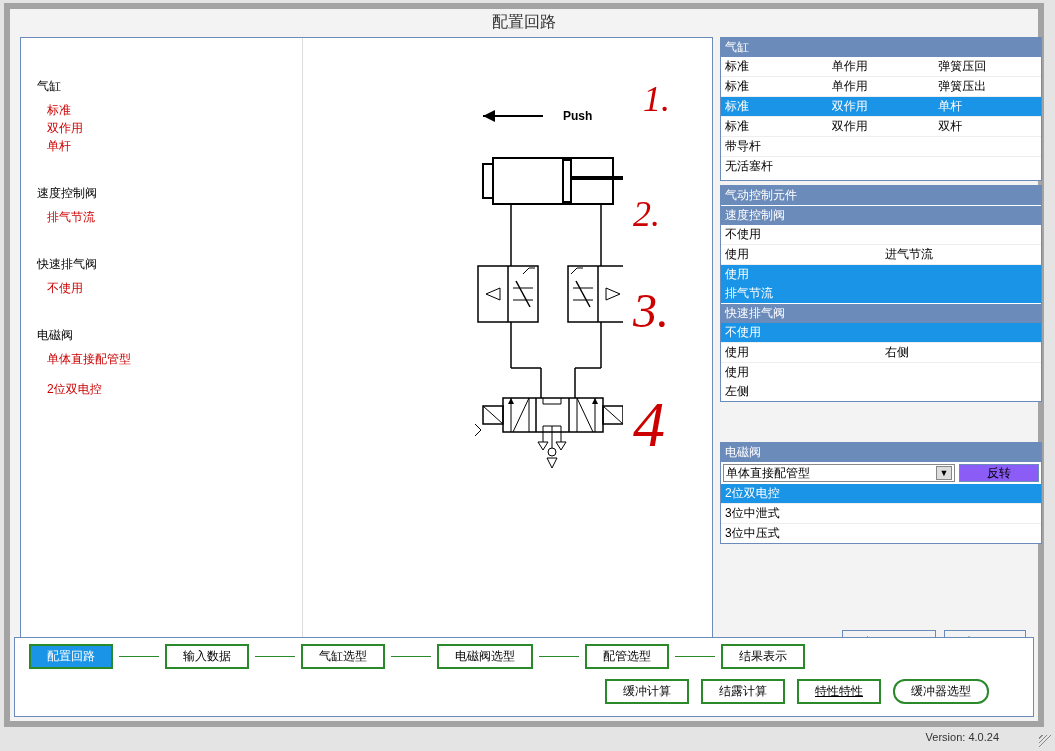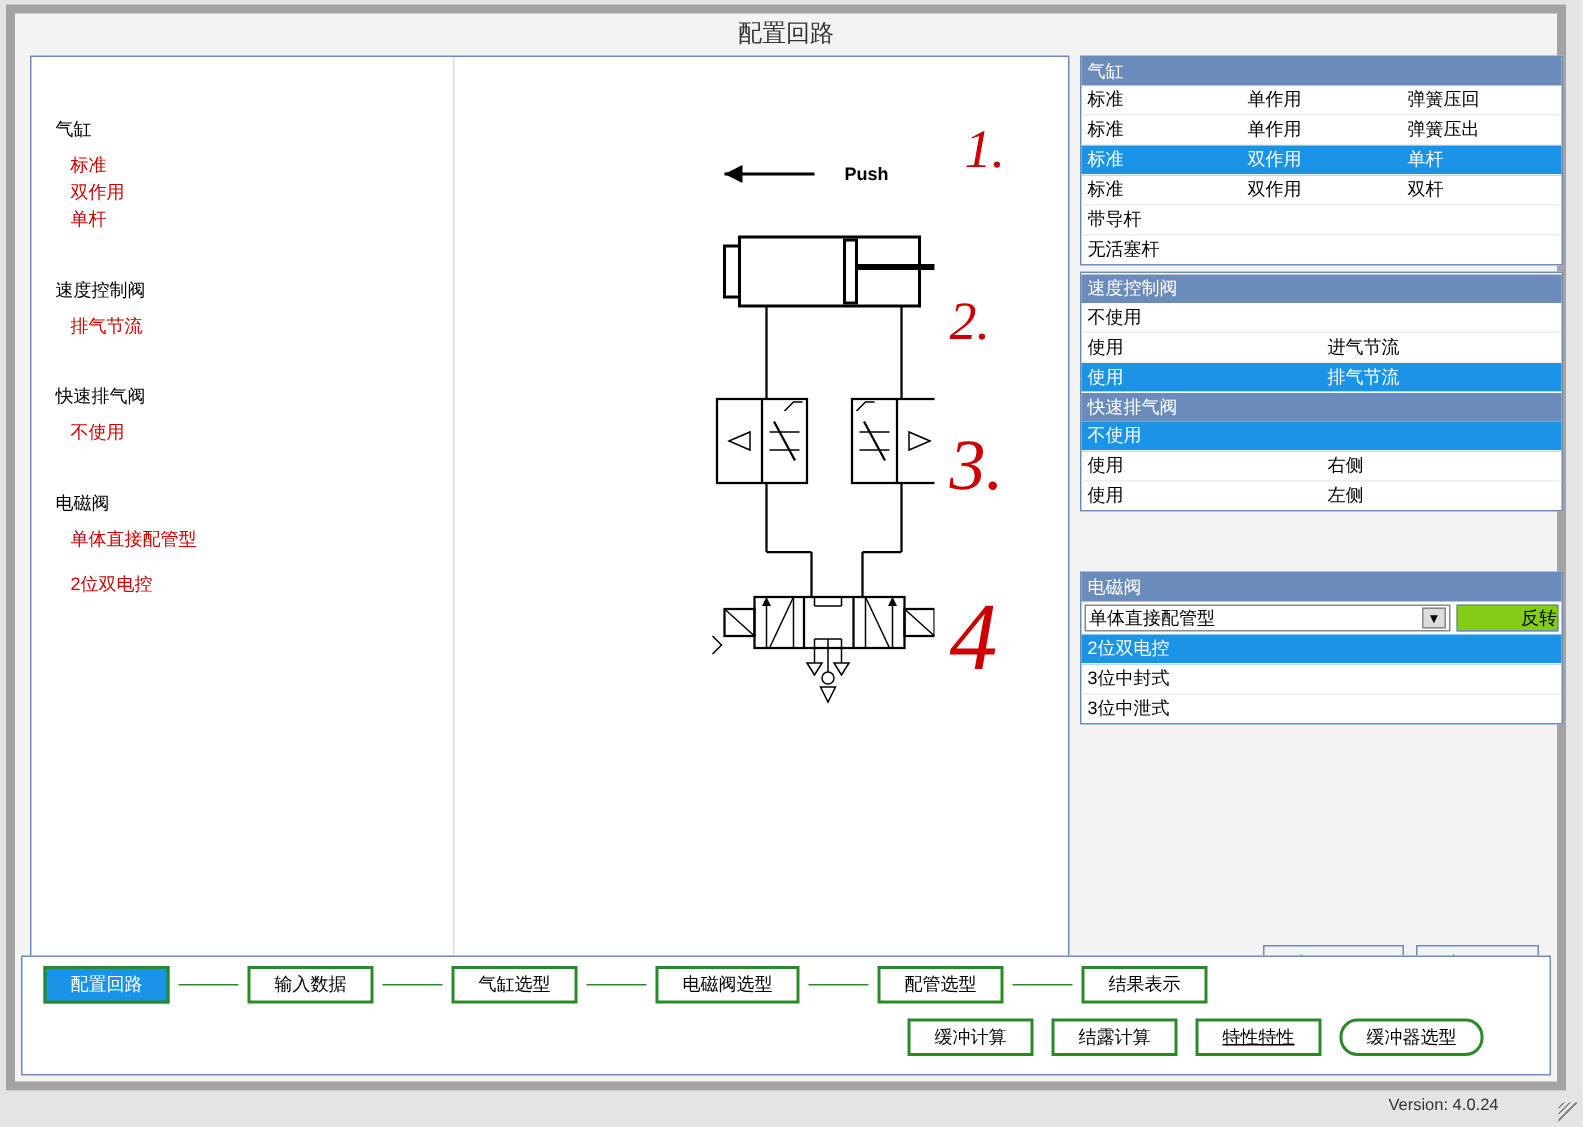--- a/index.html
+++ b/index.html
@@ -12,27 +12,27 @@
   .left-panel .title { color: #000; margin-bottom: 6px; }
   .left-panel .value { color: #cc0000; margin-left: 10px; line-height: 18px; }
   .diagram-area { flex: 1; position: relative; }
   .diagram-svg { position: absolute; left: 80px; top: 50px; }
   .annotation { position: absolute; color: #cc0000; font-size: 36px; font-family: serif; font-style: italic; }
   .right-panel { position: absolute; left: 710px; top: 28px; width: 322px; }
   .box { border: 1px solid #6b8bbb; background: #fff; margin-bottom: 4px; }
   .box-header { background: #6b8bbb; color: #fff; padding: 1px 4px; font-size: 12px; }
   .sub-header { background: #6b8bbb; color: #fff; padding: 1px 4px; border-top: 1px solid #fff; }
   .row { display: flex; border-bottom: 1px solid #eee; cursor: pointer; }
-  .row:last-child { border-bottom: none; }
+  .row:last-child { border-bottom: none; flex-direction: column; }
   .row > div { flex: 1; padding: 1px 4px; }
   .row.selected { background: #1a94e6; color: #fff; }
   .dropdown-row { display: flex; padding: 2px; gap: 4px; }
   .dropdown { flex: 1; border: 1px solid #888; background: #fff; display: flex; align-items: center; justify-content: space-between; padding: 0 2px; height: 18px; }
   .dropdown-btn { width: 16px; height: 14px; background: #ddd; border: 1px solid #888; text-align: center; line-height: 12px; font-size: 9px; }
-  .invert-btn { width: 68px; border: 1px solid #6b8bbb; background: #84cc16; text-align: right; line-height: 16px; height: 18px; cursor: pointer; }
+  .invert-btn { width: 80px; border: 1px solid #6b8bbb; background: #8b5cf6; text-align: center; line-height: 16px; height: 18px; cursor: pointer; }
   .bottom-buttons { position: absolute; right: 12px; bottom: 64px; display: flex; gap: 8px; }
   .action-btn { display: flex; align-items: center; gap: 8px; padding: 4px 14px; border: 1px solid #6b8bbb; background: #f3f3f3; cursor: pointer; }
   .arrow-icon { width: 20px; height: 16px; }
   .flow-bar { position: absolute; left: 4px; bottom: 4px; right: 4px; height: 80px; border: 1px solid #6b8bbb; background: #fff; padding: 6px 14px; }
   .flow-row { display: flex; align-items: center; gap: 6px; margin-bottom: 10px; }
   .flow-item { border: 2px solid #2a8a2a; padding: 2px 16px; background: #fff; text-align: center; min-width: 80px; cursor: pointer; font-size: 12px; }
   .flow-item.active { background: #1a94e6; color: #fff; border-color: #2a8a2a; }
   .flow-conn { width: 40px; height: 1px; background: #2a8a2a; }
   .version-bar { position: absolute; left: 0; bottom: 0; right: 0; height: 22px; background: #e4e4e4; }
   .version-text { position: absolute; right: 56px; top: 2px; font-size: 11px; color: #333; }
@@ -186,20 +186,21 @@
             <div></div>
           </div>
           <div class="row">
             <div>无活塞杆</div>
             <div></div>
             <div></div>
           </div>
         </div>
     </div>
     <div class="box">
+      <div class="box-header">气动控制元件</div>
       <div class="sub-header">速度控制阀</div>
       <div id="speed-rows">
           <div class="row">
             <div>不使用</div>
             <div></div>
           </div>
           <div class="row">
             <div>使用</div>
             <div>进气节流</div>
           </div>
@@ -231,24 +232,24 @@
           <span>单体直接配管型</span>
           <span class="dropdown-btn">▼</span>
         </div>
         <div class="invert-btn">反转</div>
       </div>
       <div id="sol-rows">
           <div class="row selected">
             <div>2位双电控</div>
           </div>
           <div class="row">
-            <div>3位中封式</div>
-          </div>
-          <div class="row">
             <div>3位中泄式</div>
+          </div>
+          <div class="row">
+            <div>3位中压式</div>
           </div>
         </div>
     </div>
   </div>
 
   <div class="bottom-buttons">
     <div class="action-btn">
       <svg class="arrow-icon" viewBox="0 0 20 16">
           <polygon points="0,4 10,4 10,0 20,8 10,16 10,12 0,12" fill="#2a8a2a"></polygon>
         </svg>

